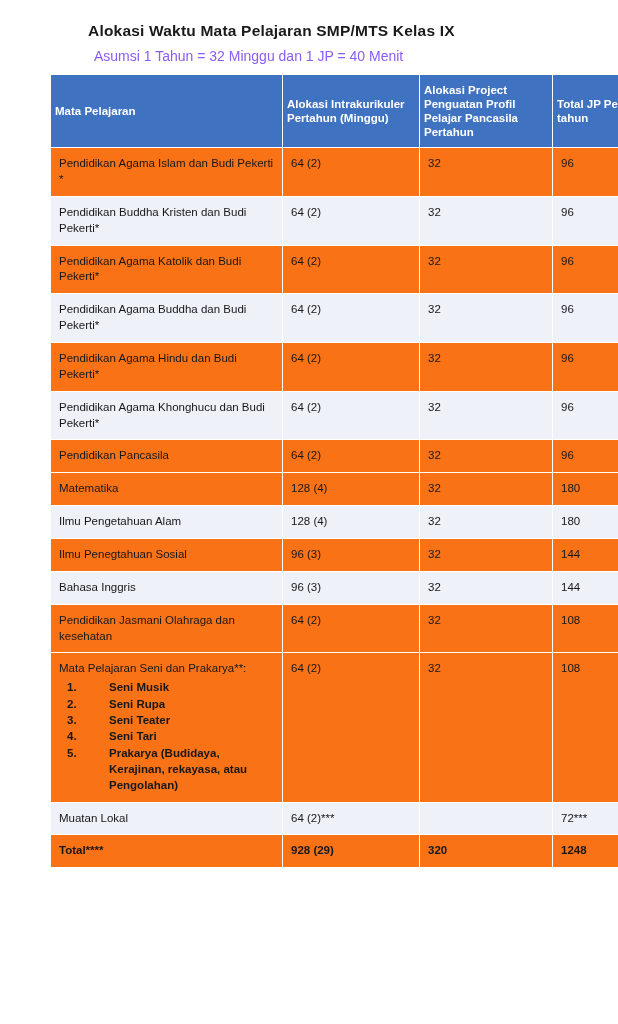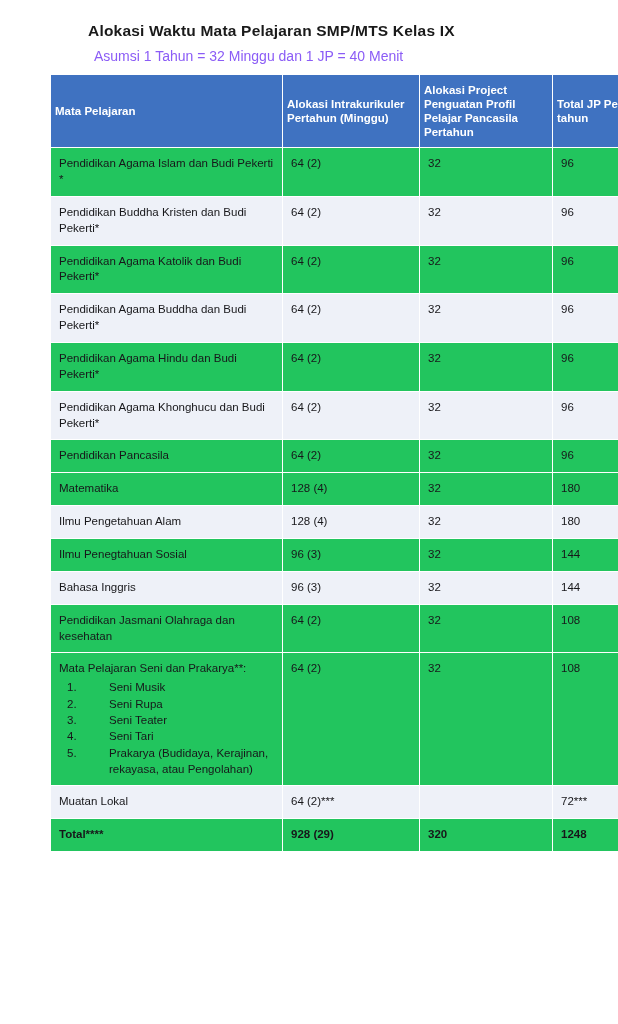--- a/index.html
+++ b/index.html
@@ -59,35 +59,36 @@
     line-height: 1.38;
     color: #17171a;
   }
   td.subject {
     text-align: left;
   }
   td.num {
     text-align: left;
   }
   tr.shade td {
-    background: #22c55e;
+    background: #f97316;
   }
   tr.plain td {
     background: #eef1f8;
   }
   .col-subject { width: 232px; }
   .col-intra   { width: 137px; }
   .col-p5      { width: 133px; }
   .col-total   { width: 88px; }
 
   ol.seni {
     margin: 2px 0 0 0;
     padding-left: 22px;
     list-style: none;
     counter-reset: seni;
+    font-weight: bold;
   }
   ol.seni li {
     counter-increment: seni;
     position: relative;
     line-height: 1.42;
     padding-left: 28px;
   }
   ol.seni li:before {
     content: counter(seni) ".";
     position: absolute;

